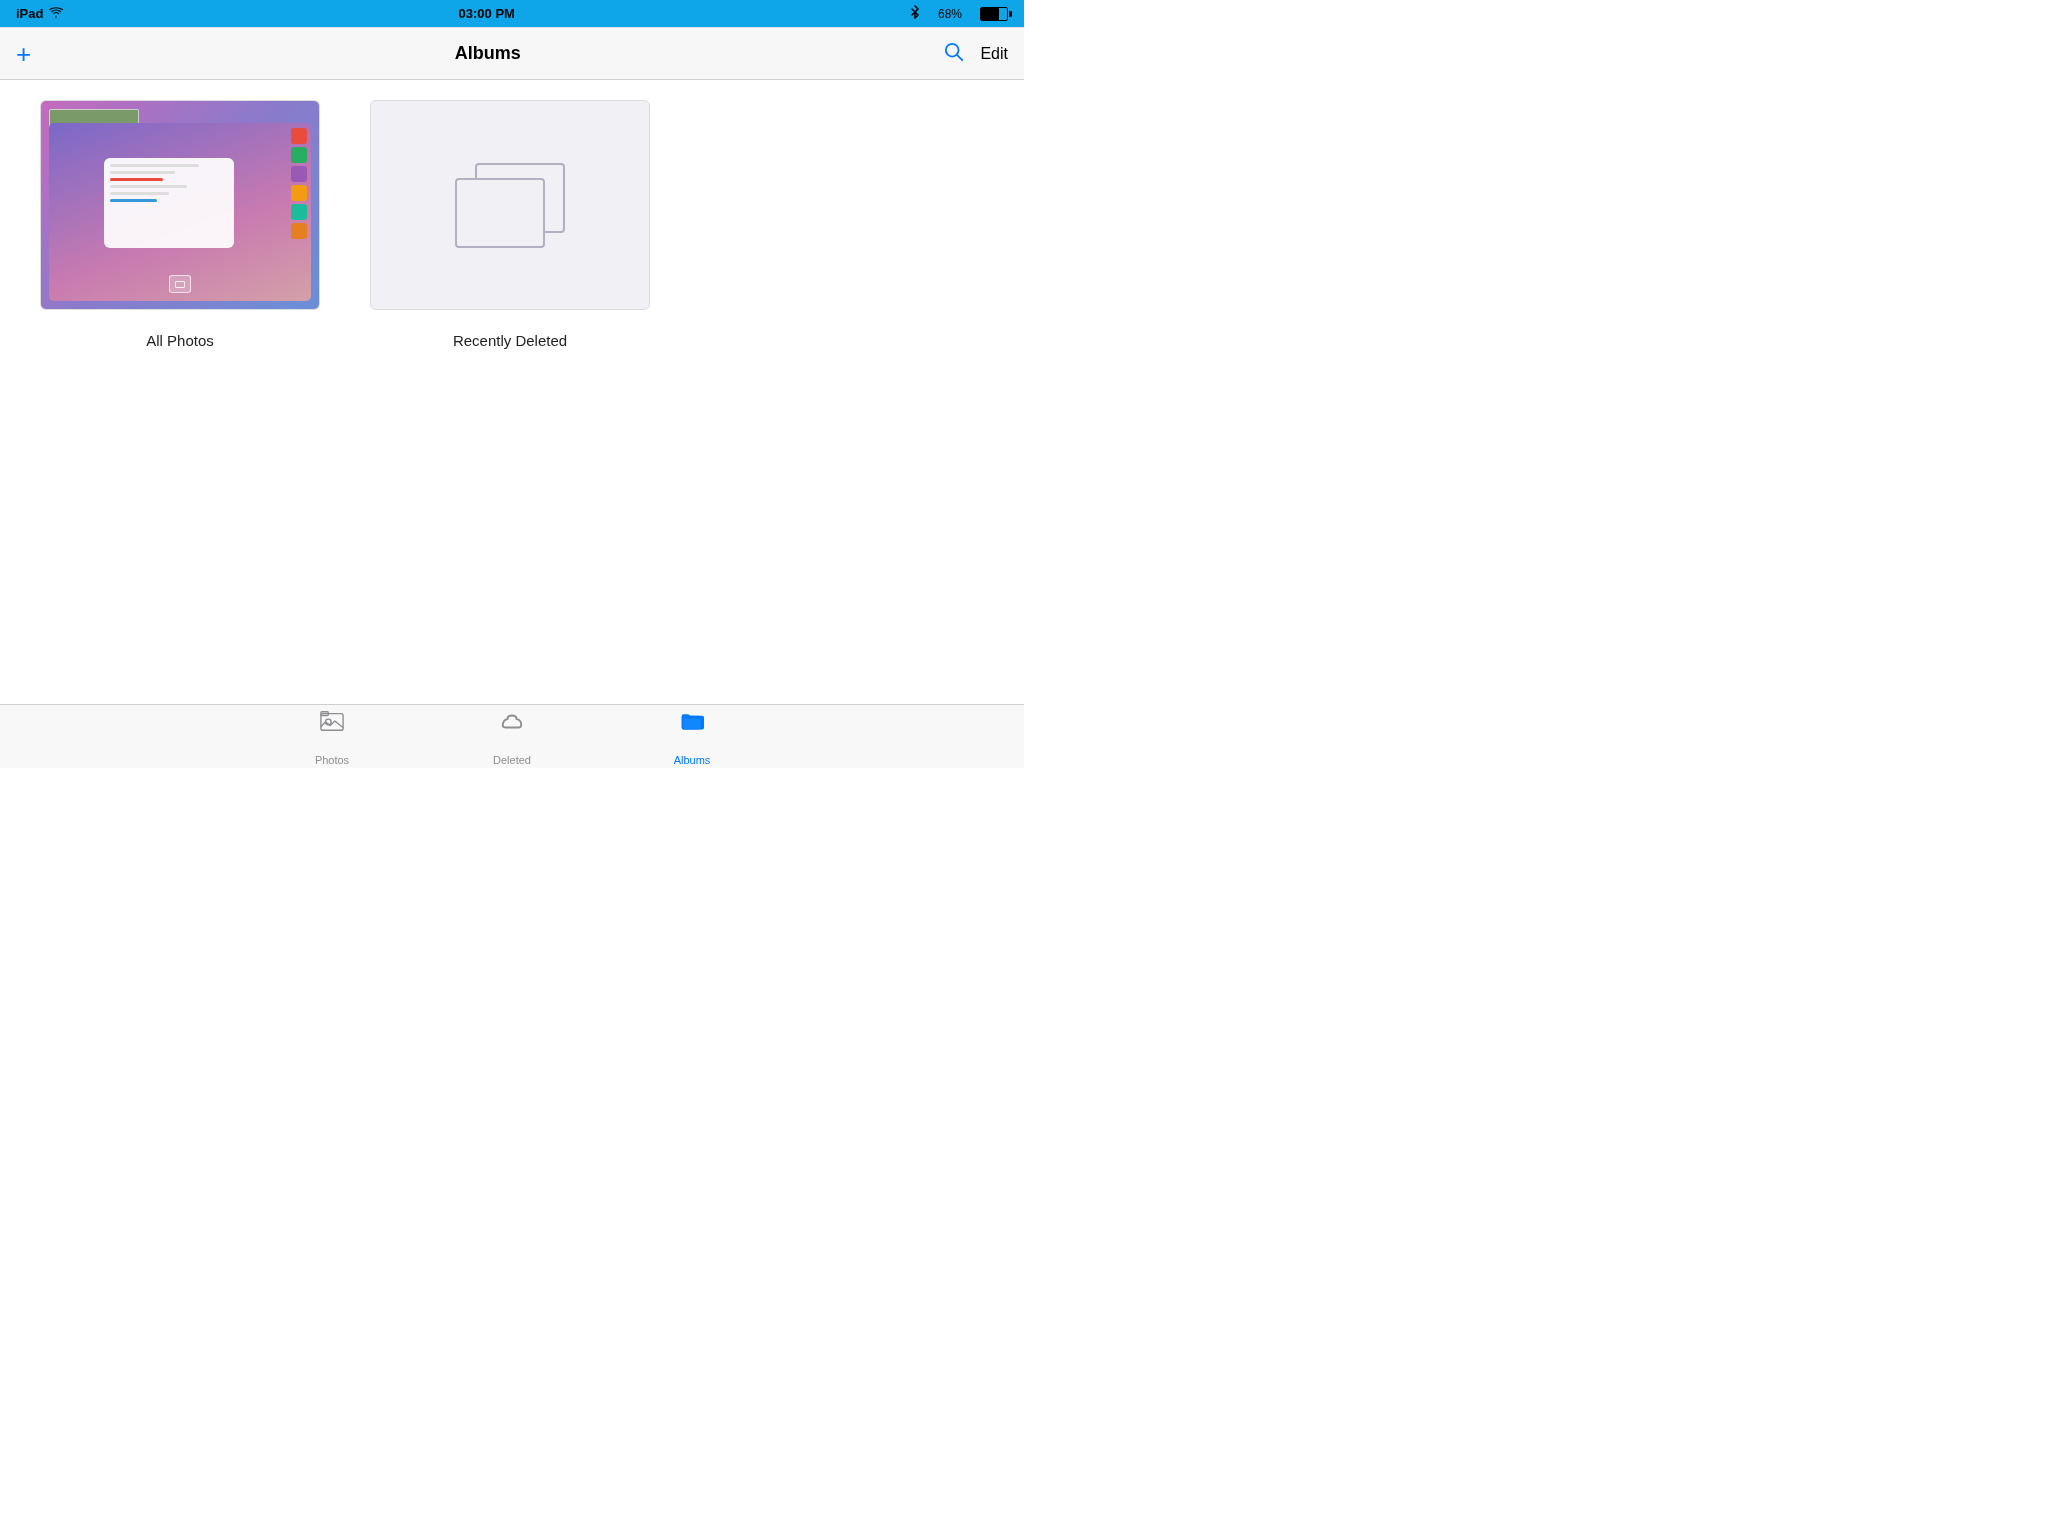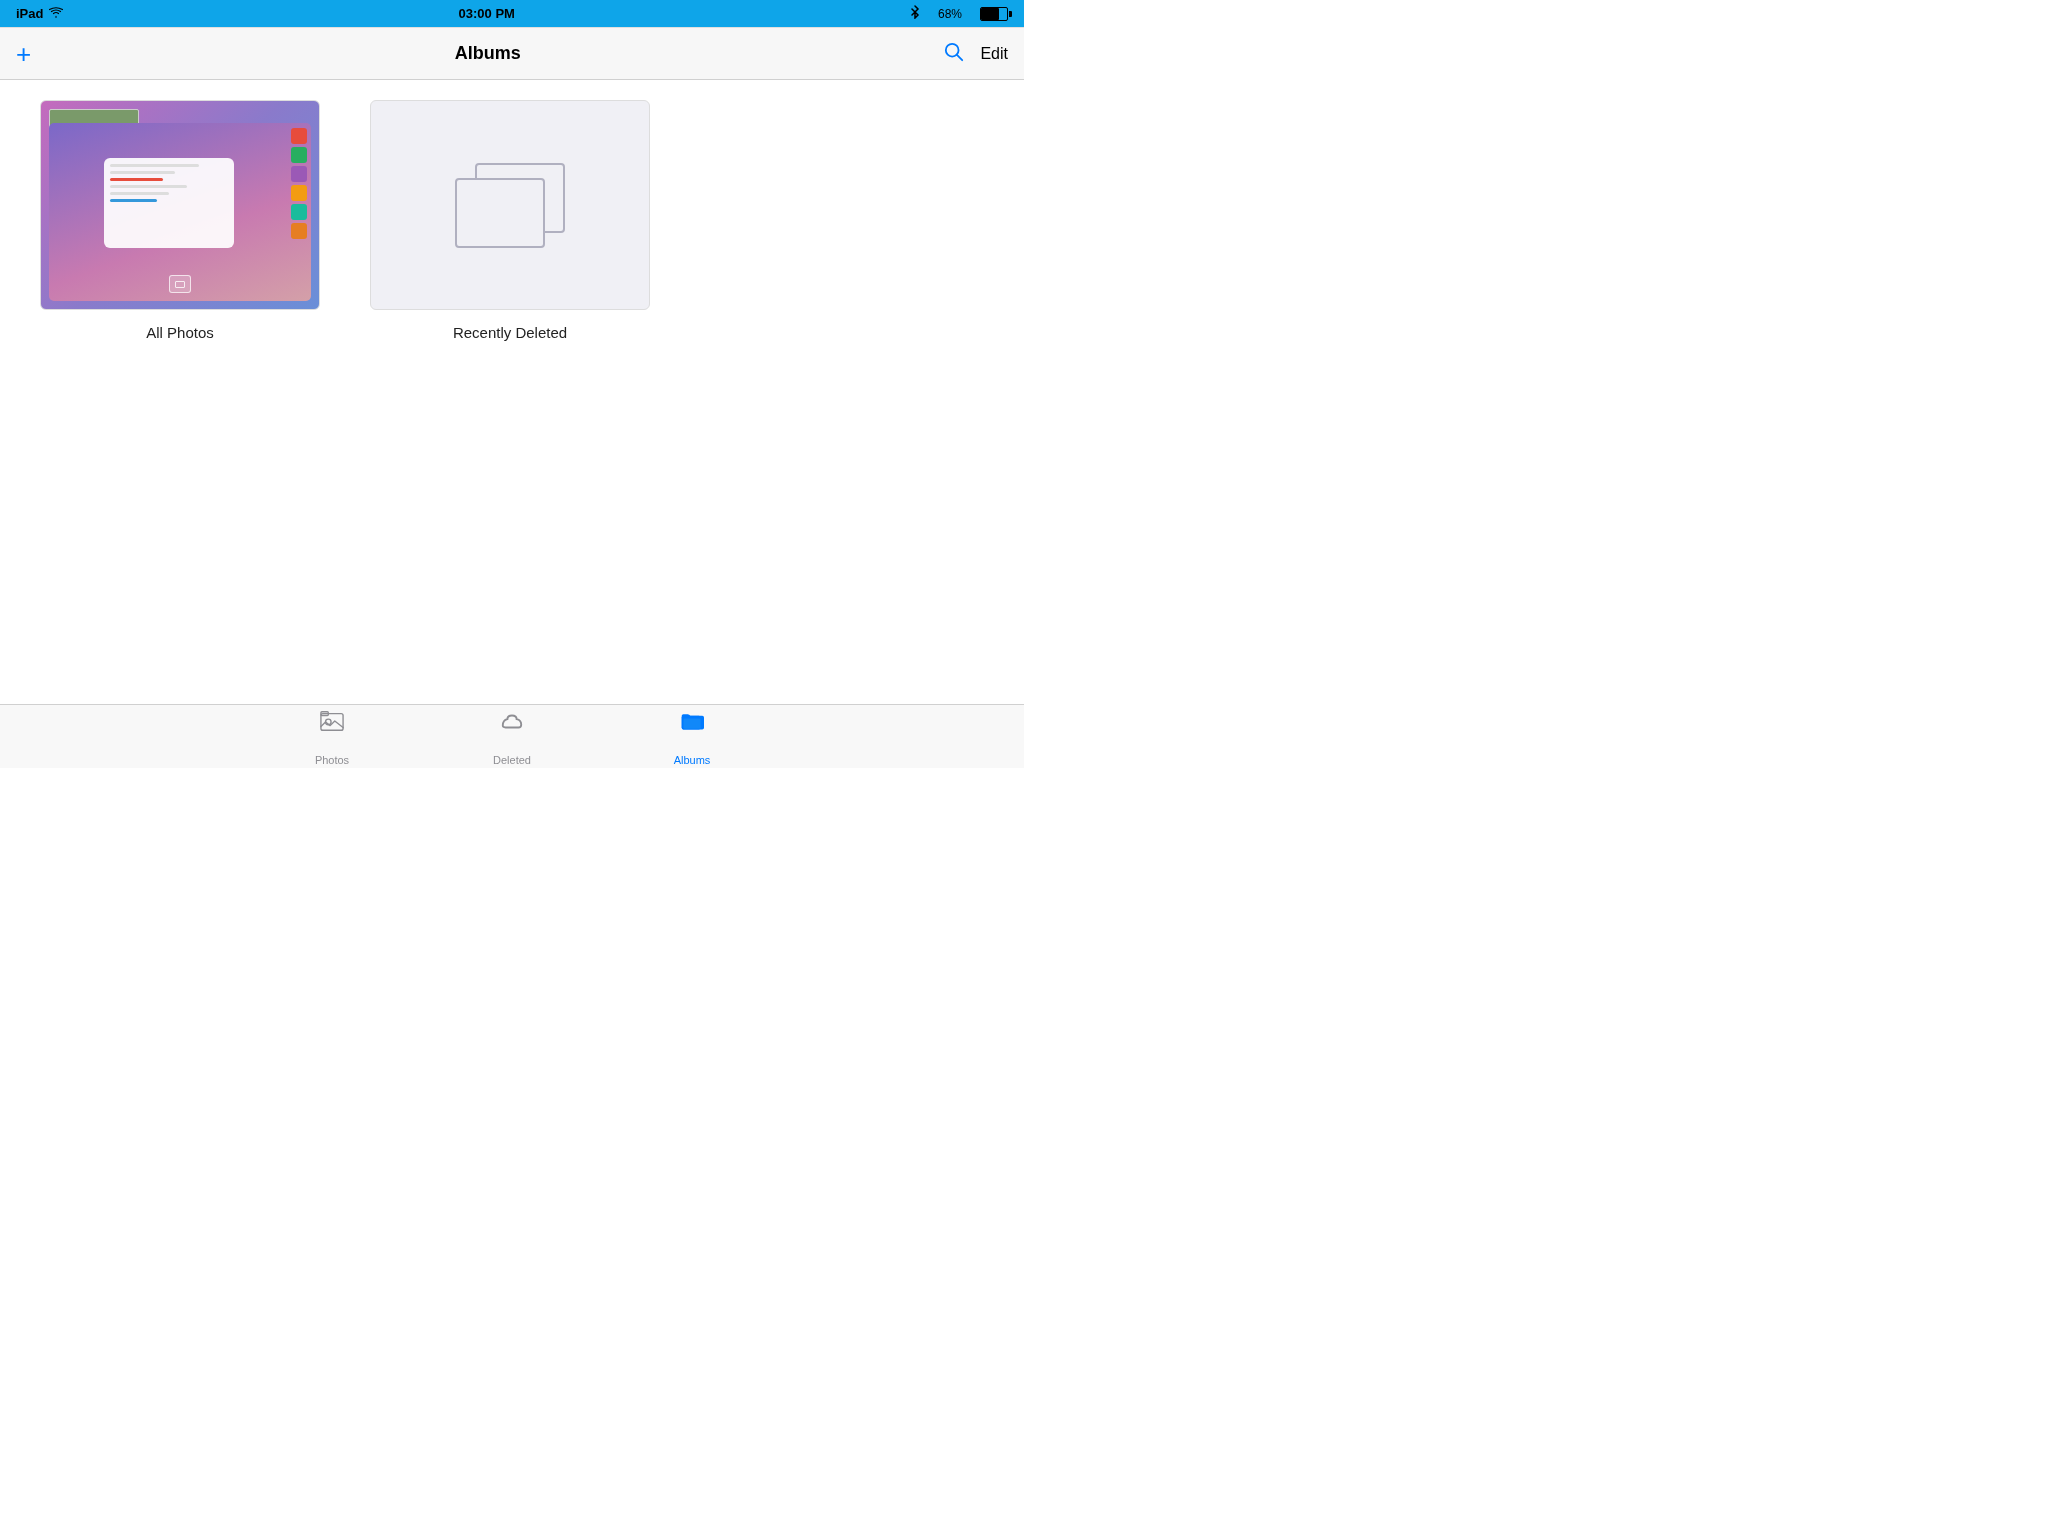--- a/index.html
+++ b/index.html
@@ -205,21 +205,21 @@
       height: 70px;
       border: 2px solid #b0b0c0;
       border-radius: 4px;
       background: #f0f0f5;
     }
 
     .album-label {
       font-size: 15px;
       color: #222;
       text-align: right;
-      margin-top: 4px;
+      margin-top: 12px;
     }
 
     
     .tab-bar {
       position: absolute;
       bottom: 0;
       left: 0;
       right: 0;
       height: 64px;
       background: rgba(248,248,248,0.95);

